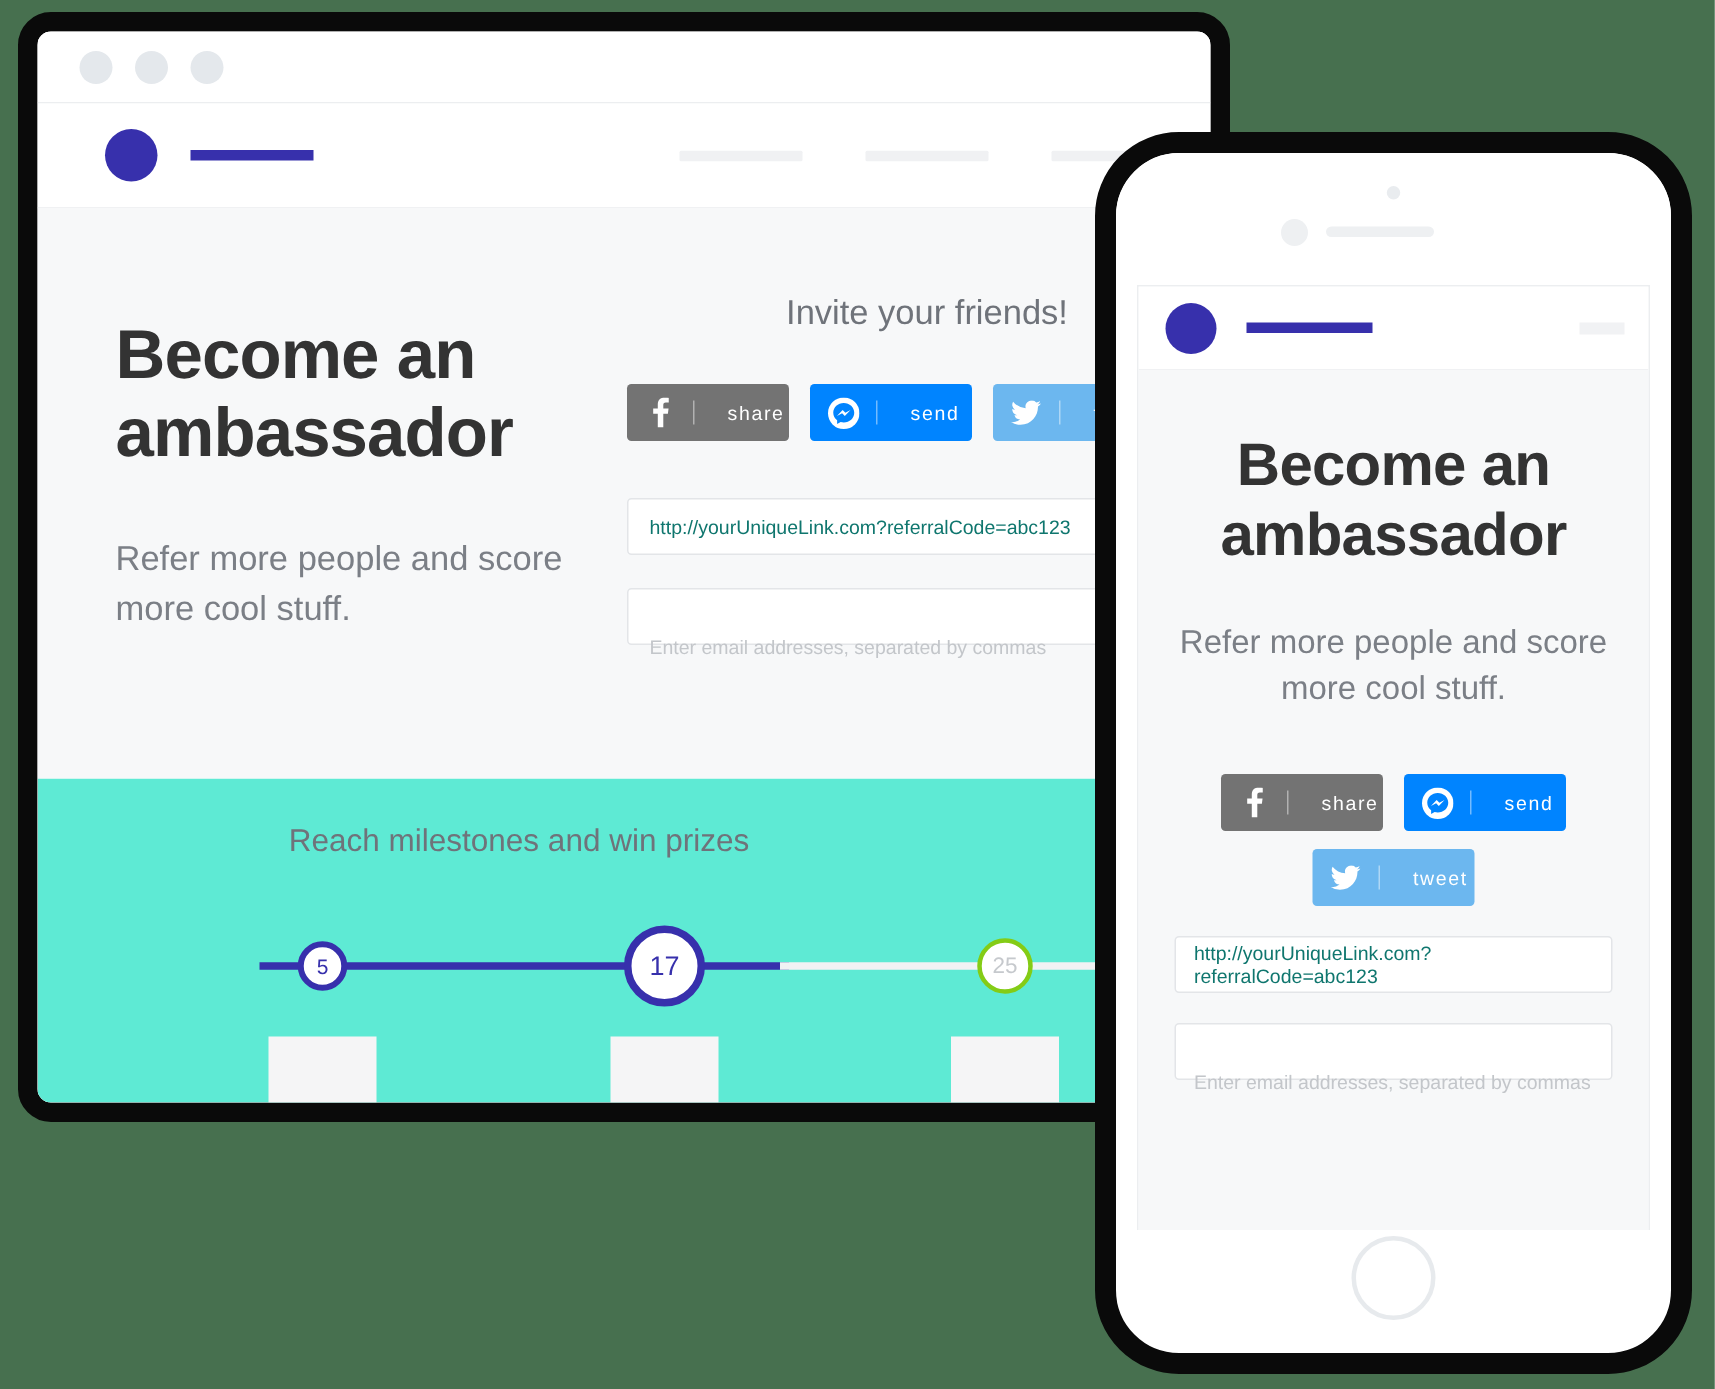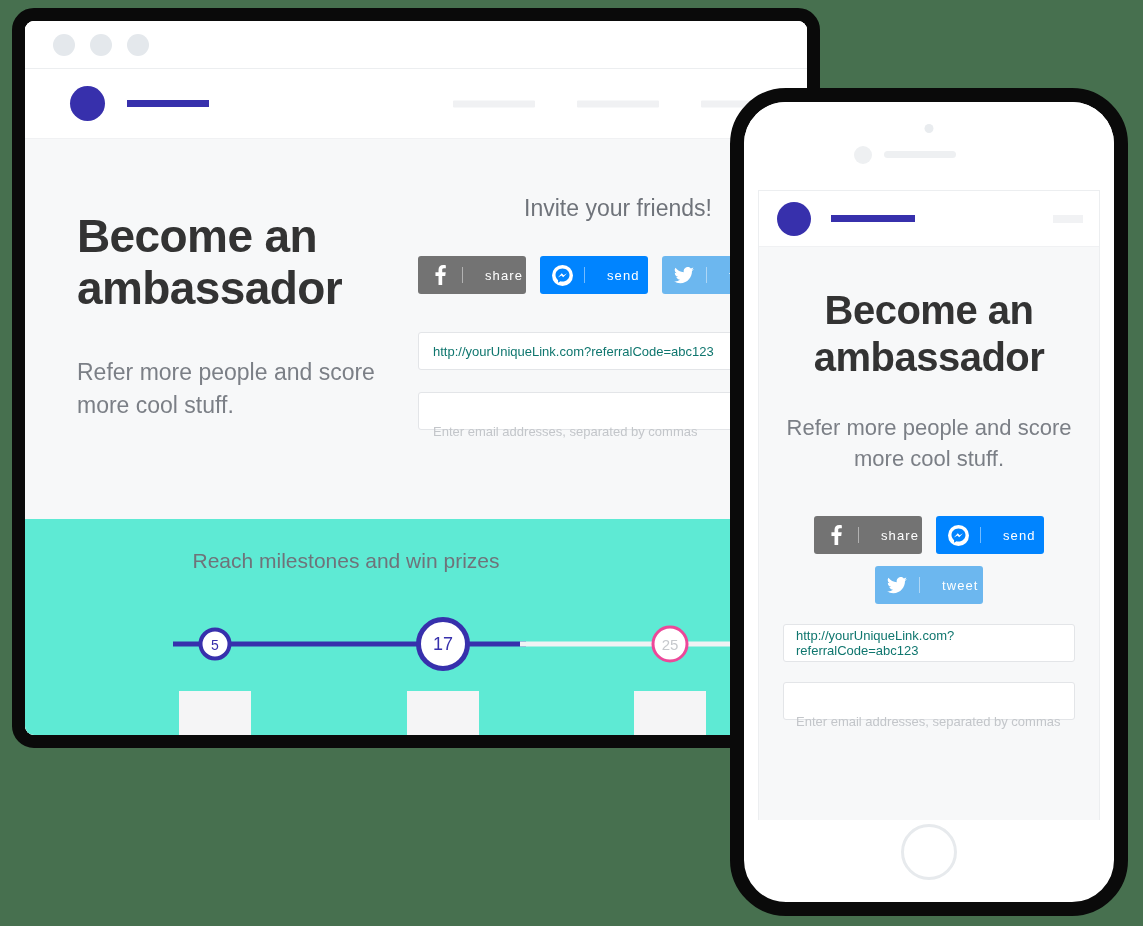--- a/index.html
+++ b/index.html
@@ -231,21 +231,21 @@
     font-size: 14px;
   }
   .node-active {
     width: 54px; height: 54px;
     border: 5px solid #3730ac;
     color: #3730ac;
     font-size: 18px;
   }
   .node-inactive {
     width: 37px; height: 37px;
-    border: 3px solid #ec4899;
+    border: 3px solid #84cc16;
     color: #c6c9cd;
     font-size: 15px;
   }
   #prize-row {
     position: relative;
     height: 78px;
     margin-top: 18px;
   }
   .prize-ph {
     position: absolute;

